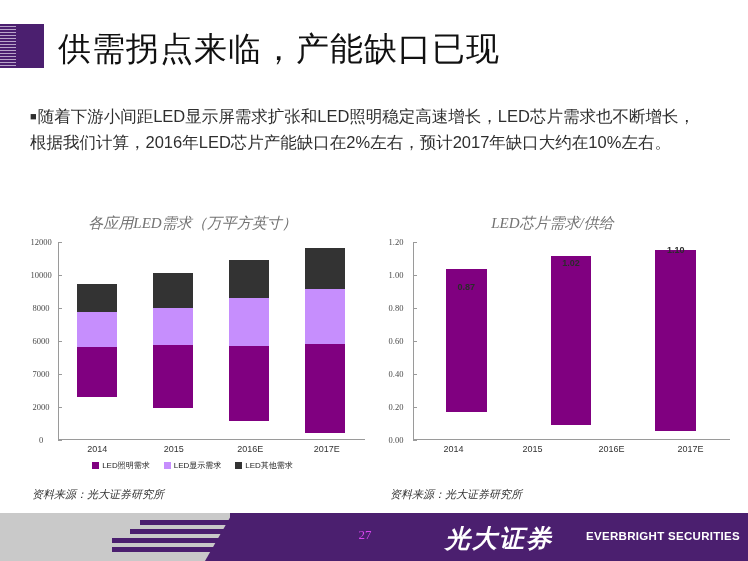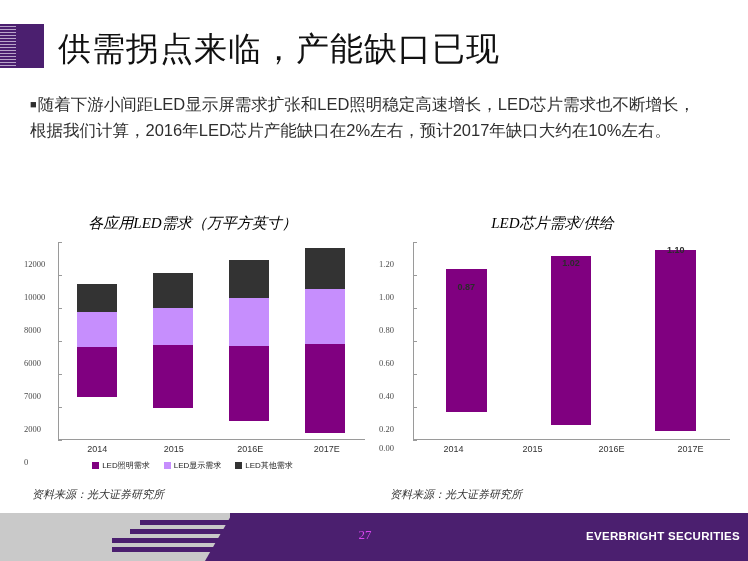--- a/index.html
+++ b/index.html
@@ -21,45 +21,44 @@
     background:repeating-linear-gradient(to bottom,#4b1f6f 0 2px,#b9a5c9 2px 3px);
   }
   .slide-title{
     position:absolute;left:58px;top:24px;width:660px;height:50px;
     font-size:33px;line-height:50px;color:#111;font-weight:400;
     white-space:nowrap;letter-spacing:1px;
   }
 
   
   .body-text{
-    position:absolute;left:30px;top:91px;width:668px;
+    position:absolute;left:30px;top:103px;width:668px;
     font-size:16.5px;line-height:26px;color:#2e2e2e;
   }
   .body-text .bullet{font-size:11px;vertical-align:2px;margin-right:1px;}
 
   
   .panel{position:absolute;top:212px;}
   .panel.left{left:20px;width:345px;}
   .panel.right{left:375px;width:355px;}
 
   .chart-title{
-    text-align:center;font-style:italic;font-size:15px;color:#000000;
+    text-align:center;font-style:italic;font-size:15px;color:#737373;
     font-family:"Liberation Serif","DejaVu Serif",serif;
     height:22px;line-height:22px;
   }
 
   .plot{
     position:relative;margin-top:8px;height:198px;
   }
   
   .ylab{
     position:absolute;right:0;transform:translateY(-50%);
-    font-size:8.5px;color:#4a4a4a;text-align:left;
-    font-family:"Liberation Serif","DejaVu Serif",serif;
-    margin-top:22px;
+    font-size:8.5px;color:#4a4a4a;text-align:center;
+    font-family:"Liberation Serif","DejaVu Serif",serif;
   }
   .yaxis-col{position:absolute;left:0;top:0;width:38px;height:100%;}
   .axis-line{
     position:absolute;left:38px;top:0;bottom:0;width:1px;background:#9a9a9a;
   }
   .tick{position:absolute;left:38px;width:4px;height:1px;background:#9a9a9a;}
   .baseline{
     position:absolute;left:38px;right:0;bottom:0;height:1px;background:#9a9a9a;
   }
   .bars{
@@ -204,21 +203,21 @@
           <span class="swatch" style="background: rgb(51, 51, 51);"></span>
           <span>LED其他需求</span>
         </div>
       </div>
   </div>
 
   <div class="panel right">
     <div class="chart-title">LED芯片需求/供给</div>
     <div class="plot" id="plotRight">
       <div class="yaxis-col" id="ylabsRight">
-          <div class="ylab" style="top: 184px; width: 34px;">0.00</div>
+          <div class="ylab" style="top: 198px; width: 34px;">0.00</div>
           <div class="ylab" style="top: 165px; width: 34px;">0.20</div>
           <div class="ylab" style="top: 132px; width: 34px;">0.40</div>
           <div class="ylab" style="top: 99px; width: 34px;">0.60</div>
           <div class="ylab" style="top: 66px; width: 34px;">0.80</div>
           <div class="ylab" style="top: 33px; width: 34px;">1.00</div>
           <div class="ylab" style="top: 0px; width: 34px;">1.20</div>
         </div>
       <div class="axis-line"></div>
       <div class="baseline"></div>
       <div class="bars" id="barsRight">
@@ -255,16 +254,17 @@
   <div class="source right">资料来源：光大证券研究所</div>
 
   <div class="footer">
     <div class="footer-grey"></div>
     <div class="fbar a"></div>
     <div class="fbar b"></div>
     <div class="fbar c"></div>
     <div class="fbar d"></div>
     <div class="fwedge"></div>
     <div class="page-no">27</div>
+    <div class="brand-cn">光大证券</div>
     <div class="brand-en">EVERBRIGHT SECURITIES</div>
   </div>
 
 </div>
 
 </body></html>

